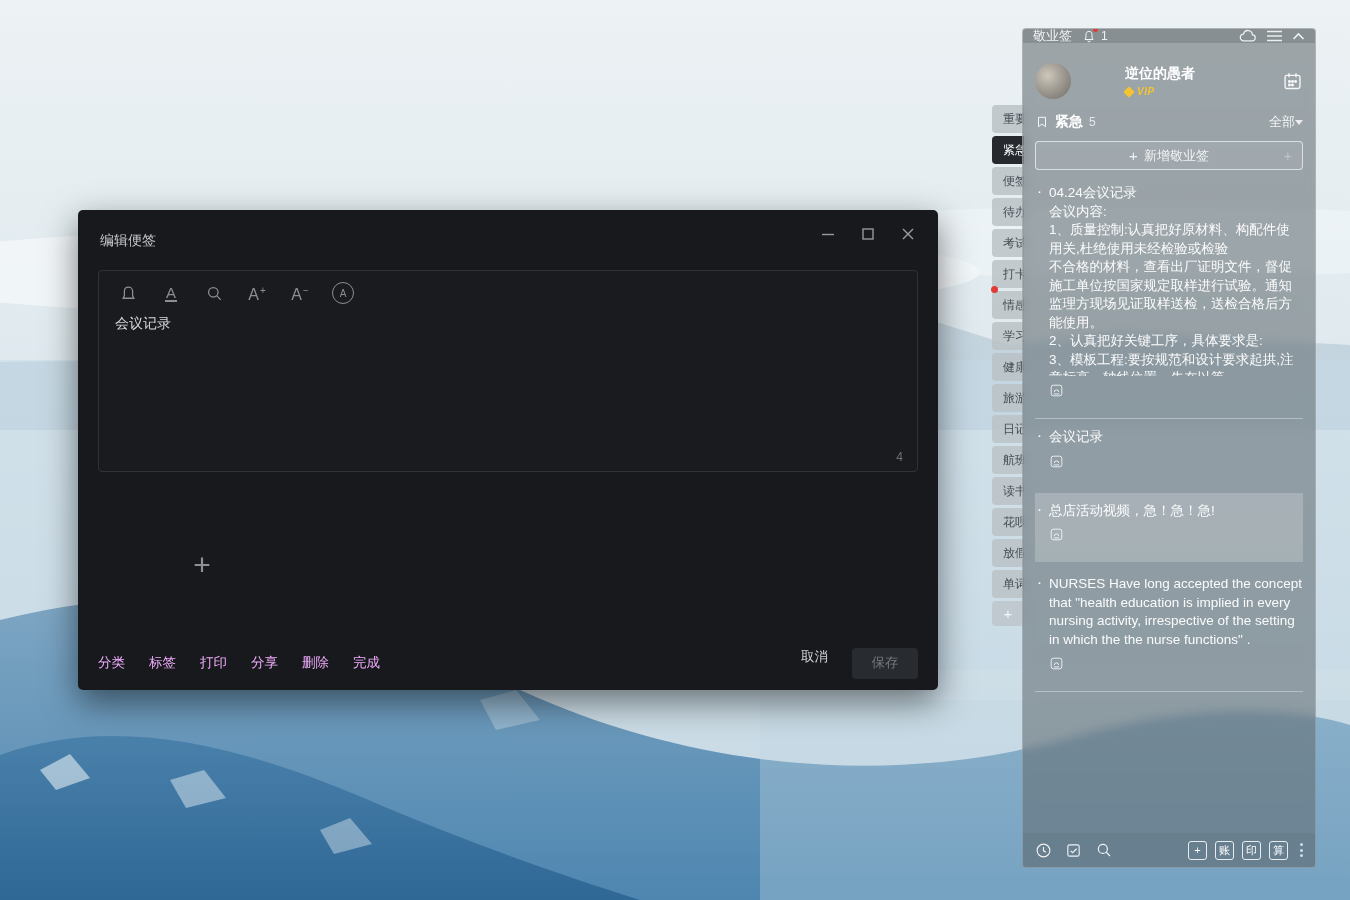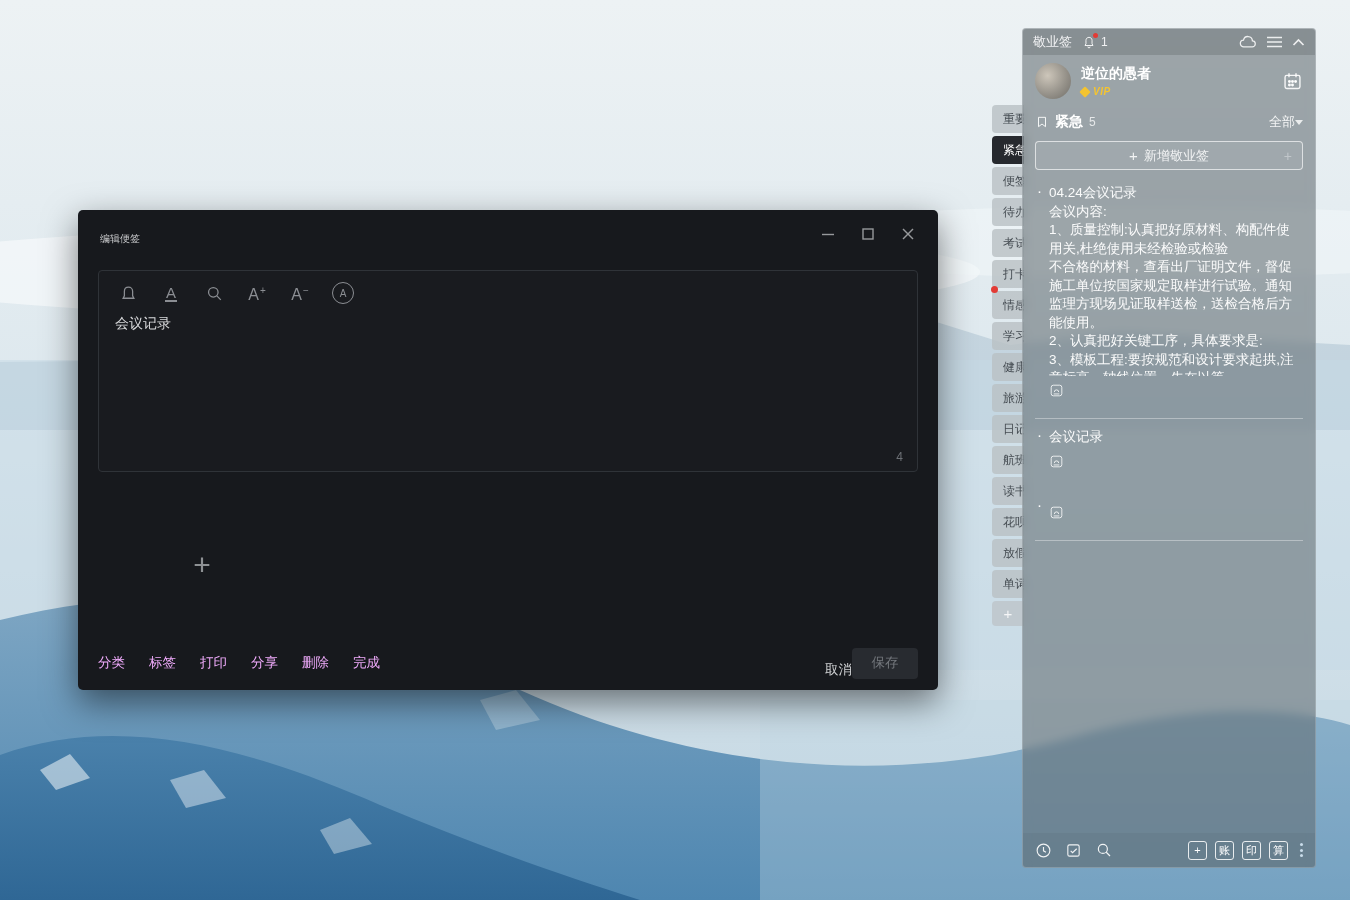--- a/index.html
+++ b/index.html
@@ -12,21 +12,21 @@
     color:#454c52;background:rgba(186,193,197,0.82);border-radius:4px 0 0 4px;
     white-space:nowrap;overflow:hidden;cursor:pointer;}
   .tab.active{background:#26292e;color:#ffffff;}
   .tab.plus{height:25px;line-height:25px;text-align:center;padding-left:0;color:#f5f6f7;
     font-size:15px;background:rgba(186,193,197,0.7);}
   .reddot{position:absolute;left:991px;top:286px;width:7px;height:7px;border-radius:50%;
     background:#e23b35;z-index:3;}
   
   .editor{position:absolute;left:78px;top:210px;width:860px;height:480px;background:#17191d;
     border-radius:5px;box-shadow:0 12px 34px rgba(0,0,0,0.5);z-index:4;}
-  .e-title{position:absolute;left:22px;top:22px;font-size:10px;color:#c9cacc;}
+  .e-title{position:absolute;left:22px;top:22px;font-size:14px;color:#c9cacc;}
   .e-ctrls{position:absolute;right:16px;top:12px;display:flex;gap:12px;}
   .e-ctrls .wbtn{width:28px;height:24px;display:flex;align-items:center;justify-content:center;cursor:pointer;}
   .e-ctrls svg{stroke:#97999c;stroke-width:1.4;fill:none;}
   .e-area{position:absolute;left:20px;top:60px;width:818px;height:200px;border:1px solid #2f3338;
     border-radius:4px;background:#191b1f;}
   .e-toolbar{position:absolute;left:18px;top:11px;display:flex;gap:21px;align-items:center;color:#8b8e93;}
   .e-toolbar .ic{width:22px;height:22px;display:flex;align-items:center;justify-content:center;cursor:pointer;}
   .e-toolbar svg{stroke:#8b8e93;fill:none;stroke-width:1.6;}
   .glyphA{font-size:15px;color:#8b8e93;border-bottom:2px solid #8b8e93;line-height:15px;padding:0 1px;}
   .glyphAsz{font-size:16px;color:#8b8e93;line-height:16px;}
@@ -37,39 +37,39 @@
   .e-count{position:absolute;right:14px;bottom:7px;font-size:12px;color:#6c7075;}
   .e-atts{position:absolute;left:20px;top:312px;display:flex;}
   .att{width:96px;text-align:center;cursor:pointer;}
   .att + .att{margin-left:6px;}
   .att-label{margin-top:12px;font-size:12.5px;color:#c6c8ca;white-space:nowrap;}
   .att-plus{width:96px;margin-left:56px;padding-top:26px;text-align:center;font-size:30px;
     color:#8e9194;font-weight:300;cursor:pointer;}
   .e-footer{position:absolute;left:20px;right:20px;top:436px;height:34px;display:flex;align-items:center;}
   .e-actions{display:flex;gap:24px;font-size:13.5px;color:#f0abfc;}
   .e-actions span{cursor:pointer;}
-  .e-right{margin-left:auto;display:flex;align-items:flex-end;}
+  .e-right{margin-left:auto;display:flex;align-items:flex-start;gap:24px;}
   .cancel{font-size:13.5px;color:#cfd1d3;cursor:pointer;}
   .save{width:66px;height:31px;background:#282b30;border-radius:4px;color:#74787d;font-size:13.5px;
     display:flex;align-items:center;justify-content:center;cursor:pointer;}
   
   .panel{position:absolute;left:1022px;top:28px;width:292px;height:838px;z-index:2;
     background:rgba(99,109,113,0.58);border:1px solid rgba(255,255,255,0.18);border-radius:4px;
     overflow:hidden;color:#fff;backdrop-filter:blur(5px);}
-  .p-head{position:absolute;left:0;right:0;top:0;height:26px;display:flex;align-items:center;
+  .p-head{position:absolute;left:0;right:0;top:0;height:14px;display:flex;align-items:center;
     padding:0 10px;background:rgba(58,64,68,0.22);}
   .p-title{font-size:13px;color:#f2f3f4;}
   .p-bell{position:relative;margin-left:10px;display:flex;cursor:pointer;}
   .p-bell svg{stroke:rgba(255,255,255,0.9);fill:none;stroke-width:1.7;}
   .p-bell .dot{position:absolute;right:-2px;top:-2px;width:5px;height:5px;border-radius:50%;background:#e23b35;}
   .p-bellnum{margin-left:5px;font-size:12px;color:#f0f1f2;}
   .p-hicons{margin-left:auto;display:flex;gap:10px;align-items:center;}
   .p-hicons .ic{display:flex;cursor:pointer;}
   .p-hicons svg{stroke:rgba(255,255,255,0.85);fill:none;stroke-width:1.7;}
-  .p-user{position:absolute;left:12px;right:12px;top:30px;height:44px;display:flex;align-items:center;}
+  .p-user{position:absolute;left:12px;right:12px;top:30px;height:44px;display:flex;align-items:center;gap:44px;}
   .avatar{width:36px;height:36px;border-radius:50%;cursor:pointer;
     background:radial-gradient(circle at 35% 35%,#cdc6ba,#97938b 55%,#6e6c66);}
   .u-col{margin-left:10px;}
   .u-name{font-size:14px;font-weight:700;color:#fff;}
   .u-vip{margin-top:3px;display:flex;align-items:center;gap:4px;}
   .vip-dia{width:8px;height:8px;background:#f4c430;transform:rotate(45deg);border-radius:1px;}
   .vip-txt{font-size:10px;font-weight:700;font-style:italic;color:#f4c430;letter-spacing:0.5px;}
   .u-cal{margin-left:auto;display:flex;cursor:pointer;}
   .u-cal svg{stroke:rgba(255,255,255,0.9);fill:none;stroke-width:1.6;}
   .p-cat{position:absolute;left:12px;right:12px;top:82px;height:22px;display:flex;align-items:center;gap:6px;}
@@ -329,21 +329,32 @@
     <div class="note">
       <div class="note-text">会议记录</div>
       <span class="att-ic">
         <svg width="15" height="15" viewBox="0 0 24 24">
             <rect x="3.5" y="3.5" width="17" height="17" rx="3.5"></rect>
             <path d="M8.5 14.5a3.5 3.5 0 0 1 7 0"></path>
             <line x1="7.5" y1="17.5" x2="16.5" y2="17.5"></line>
           </svg>
       </span>
     </div>
+    <div class="note selected">
+      <div class="note-text">总店活动视频，急！急！急!</div>
+      <span class="att-ic">
+        <svg width="15" height="15" viewBox="0 0 24 24">
+            <rect x="3.5" y="3.5" width="17" height="17" rx="3.5"></rect>
+            <path d="M8.5 14.5a3.5 3.5 0 0 1 7 0"></path>
+            <line x1="7.5" y1="17.5" x2="16.5" y2="17.5"></line>
+          </svg>
+      </span>
+    </div>
     <div class="note hr">
+      <div class="note-text">NURSES Have long accepted the concept that "health education is implied in every nursing activity, irrespective of the setting in which the the nurse functions" .</div>
       <span class="att-ic">
         <svg width="15" height="15" viewBox="0 0 24 24">
             <rect x="3.5" y="3.5" width="17" height="17" rx="3.5"></rect>
             <path d="M8.5 14.5a3.5 3.5 0 0 1 7 0"></path>
             <line x1="7.5" y1="17.5" x2="16.5" y2="17.5"></line>
           </svg>
       </span>
     </div>
   </div>
 

